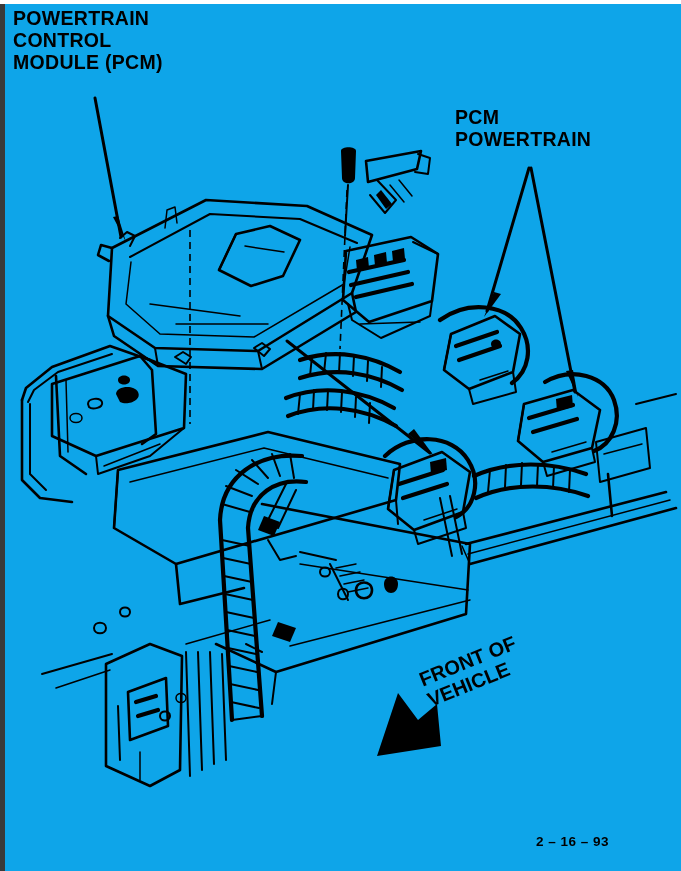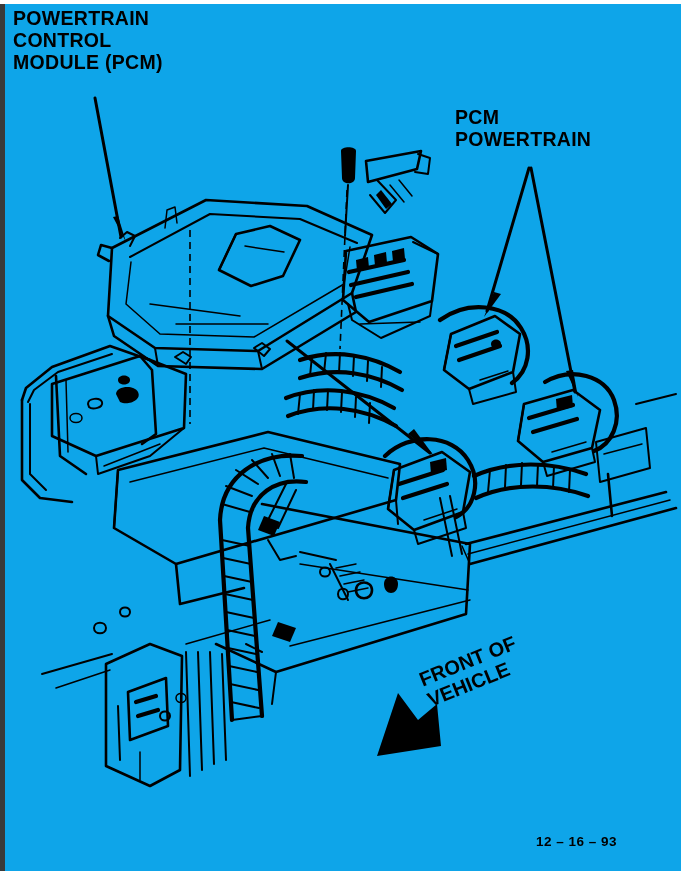--- a/index.html
+++ b/index.html
@@ -366,17 +366,17 @@
 CONTROL
 MODULE (PCM)</div>
 
   <div class="callout" id="callout-connectors">PCM
 POWERTRAIN</div>
 
   <div id="front-of-vehicle">FRONT OF
 VEHICLE</div>
 
   <div id="revision-block">
-    <div>12 – 16 – 93</div>
+    <div>2 – 16 – 93</div>
     
   </div>
 
 </div>
 
 </body></html>

